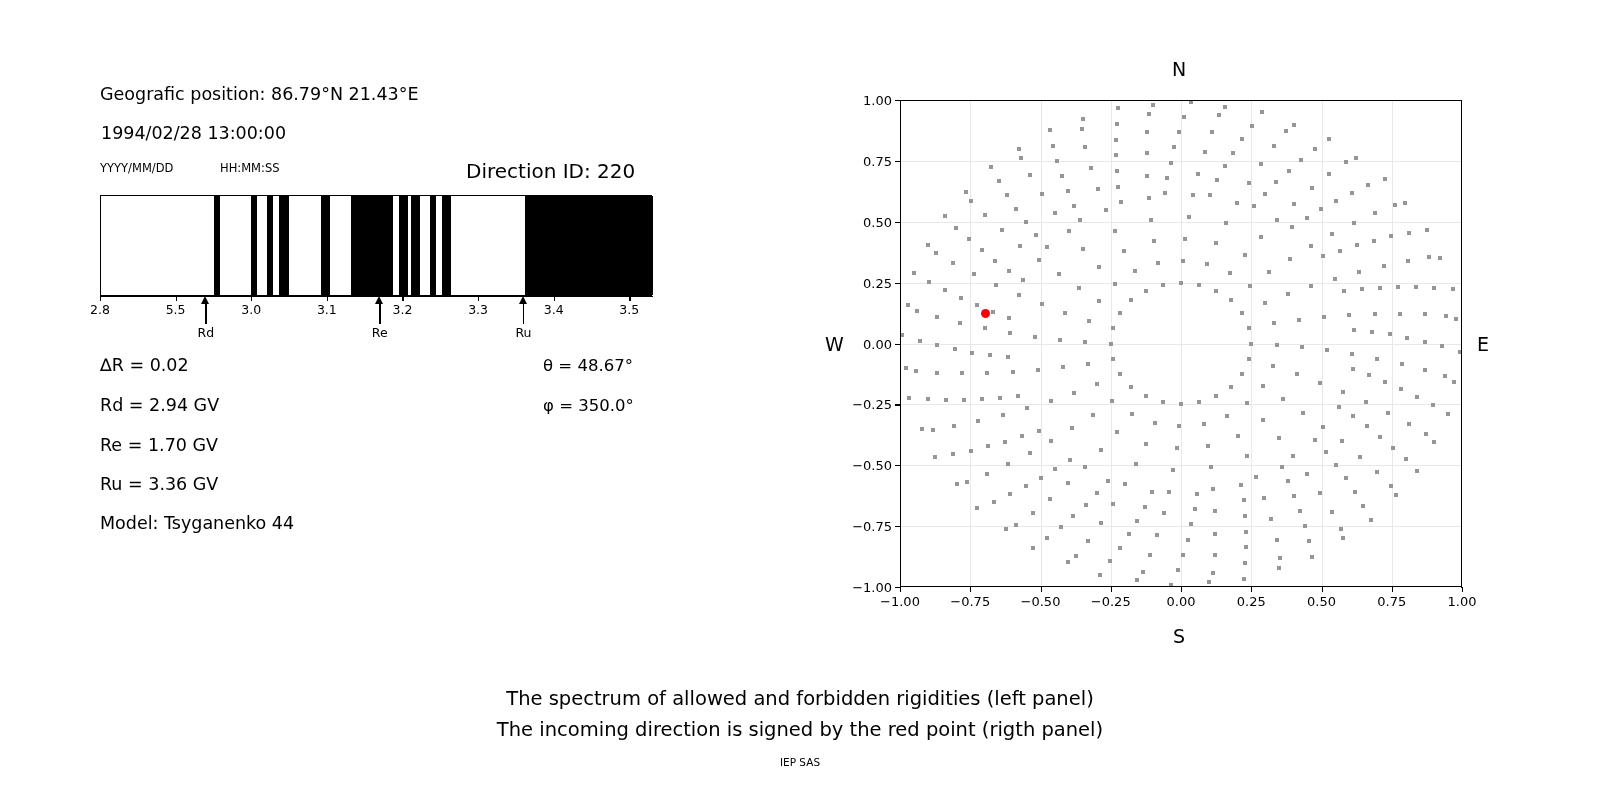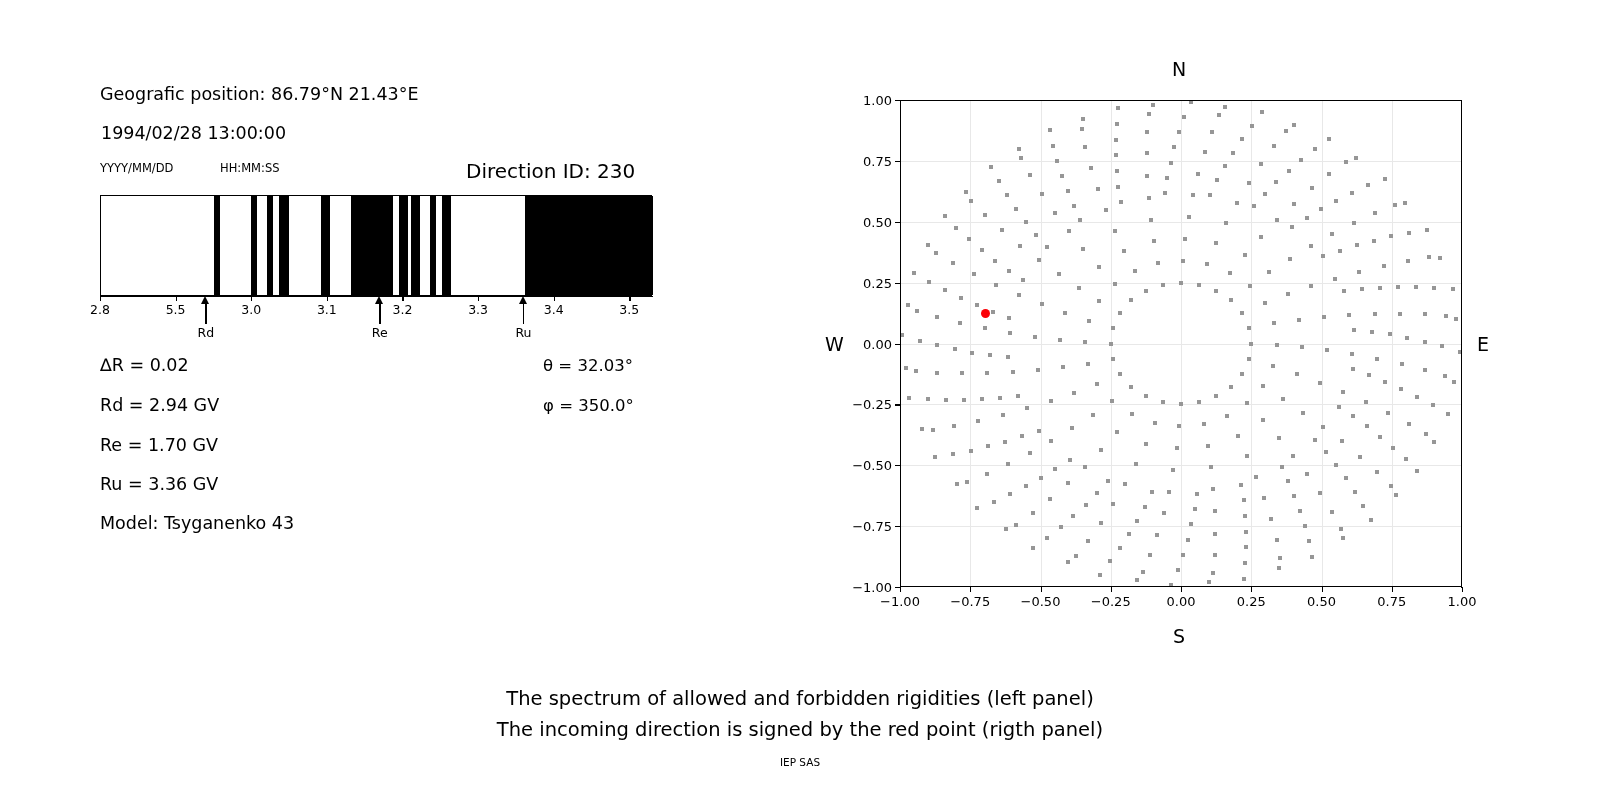--- a/index.html
+++ b/index.html
@@ -62,21 +62,21 @@
   #caption2{top:718px;}
   #footer{top:756px;width:100%;text-align:center;font-size:10.5px;}
 </style>
 </head>
 <body>
 
 <div class="abs txt" id="geo-line">Geografic position: 86.79°N 21.43°E</div>
 <div class="abs txt" id="datetime">1994/02/28 13:00:00</div>
 <div class="abs txt" id="fmt-date">YYYY/MM/DD</div>
 <div class="abs txt" id="fmt-time">HH:MM:SS</div>
-<div class="abs txt" id="dir-id">Direction ID: 230</div>
+<div class="abs txt" id="dir-id">Direction ID: 220</div>
 
 <div class="abs" id="spectrum-frame">
     <div class="band" style="left: 113.047px; width: 6.04931px;"></div>
     <div class="band" style="left: 150.099px; width: 6.04931px;"></div>
     <div class="band" style="left: 165.978px; width: 6.04931px;"></div>
     <div class="band" style="left: 178.077px; width: 9.83014px;"></div>
     <div class="band" style="left: 219.666px; width: 9.83014px;"></div>
     <div class="band" style="left: 249.912px; width: 42.3452px;"></div>
     <div class="band" style="left: 298.307px; width: 8.31781px;"></div>
     <div class="band" style="left: 310.405px; width: 8.31781px;"></div>
@@ -118,22 +118,22 @@
       <div class="arrow-head"></div>
       <div class="arrow-shaft"></div>
       <div class="arrow-label">Ru</div>
     </div>
   </div>
 
 <div class="param" style="left:100px;top:355px;">∆R = 0.02</div>
 <div class="param" style="left:100px;top:395px;">Rd = 2.94 GV</div>
 <div class="param" style="left:100px;top:435px;">Re = 1.70 GV</div>
 <div class="param" style="left:100px;top:474px;">Ru = 3.36 GV</div>
-<div class="param" style="left:100px;top:513px;">Model: Tsyganenko 43</div>
-<div class="param-r" style="left:543px;top:356px;">θ = 32.03°</div>
+<div class="param" style="left:100px;top:513px;">Model: Tsyganenko 44</div>
+<div class="param-r" style="left:543px;top:356px;">θ = 48.67°</div>
 <div class="param-r" style="left:543px;top:396px;">φ = 350.0°</div>
 
 <div id="polar-plot">
     <div class="gridline-v" style="left: 70.25px;"></div>
     <div class="gridline-v" style="left: 140.5px;"></div>
     <div class="gridline-v" style="left: 210.75px;"></div>
     <div class="gridline-v" style="left: 281px;"></div>
     <div class="gridline-v" style="left: 351.25px;"></div>
     <div class="gridline-v" style="left: 421.5px;"></div>
     <div class="gridline-v" style="left: 491.75px;"></div>

